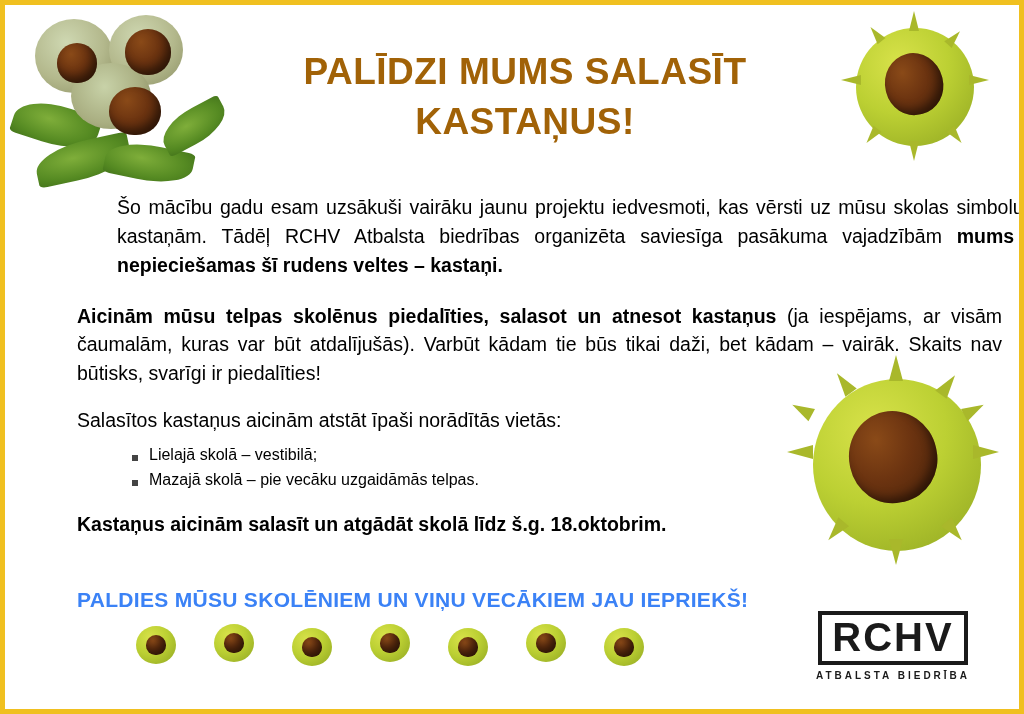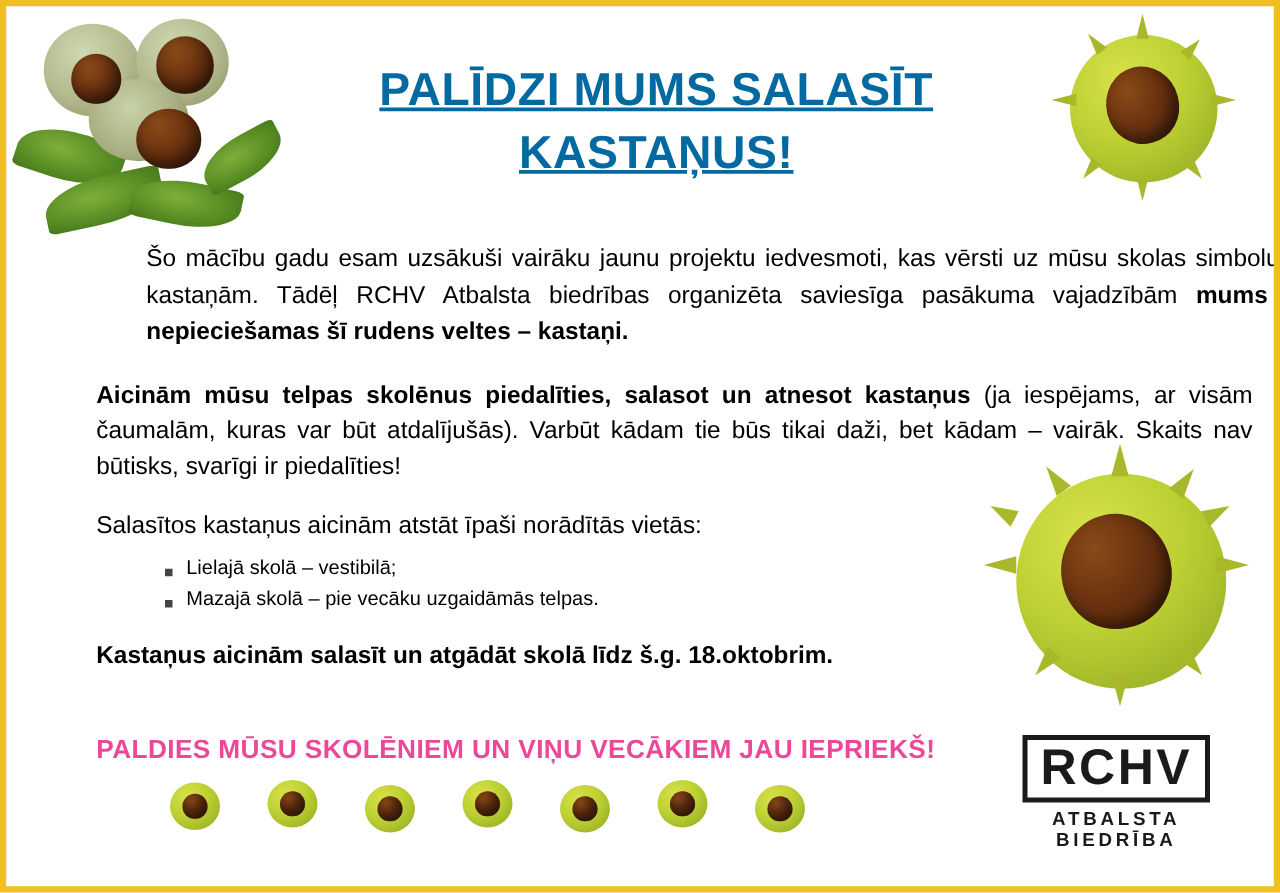--- a/index.html
+++ b/index.html
@@ -27,22 +27,21 @@
   .title {
     position: absolute;
     left: 220px;
     top: 42px;
     width: 600px;
     text-align: center;
     font-size: 37px;
     font-weight: bold;
     line-height: 1.35;
     letter-spacing: 0.5px;
-    color: #0369a1;
-    text-decoration: underline;
+    color: #a16207;
   }
 
   
   .body-area {
     position: absolute;
     left: 72px;
     top: 188px;
     width: 925px;
     color: #000000;
   }
@@ -84,21 +83,21 @@
     margin: 20px 0 0 0;
     width: 760px;
   }
   .thanks {
     position: absolute;
     left: 72px;
     top: 583px;
     font-size: 21px;
     font-weight: bold;
     letter-spacing: 0.3px;
-    color: #ec4899;
+    color: #3b82f6;
     white-space: nowrap;
   }
 
   
   .nut {
     position: absolute;
     border-radius: 50% 50% 48% 48%;
     background: radial-gradient(ellipse at 35% 28%, #8a4a18 0%, #6b3310 45%, #43200a 100%);
     box-shadow: inset -4px -6px 10px rgba(0,0,0,0.45);
   }
@@ -144,21 +143,21 @@
   }
   .logo-text {
     font-size: 40px;
     font-weight: bold;
     letter-spacing: 2px;
     line-height: 1.0;
     color: #1a1a1a;
   }
   .logo-sub {
     margin-top: 5px;
-    font-size: 15px;
+    font-size: 10px;
     letter-spacing: 3px;
     font-weight: bold;
     color: #1a1a1a;
   }
 </style>
 </head>
 <body>
 
 <div class="poster">
 

